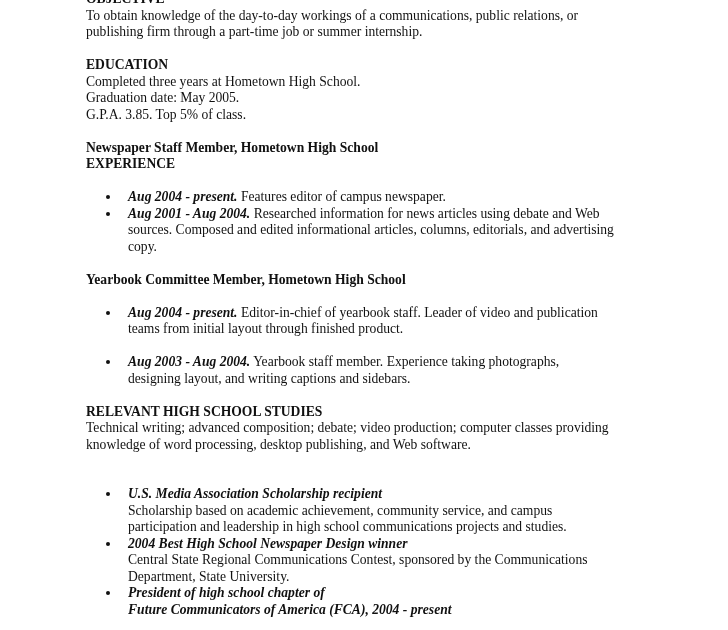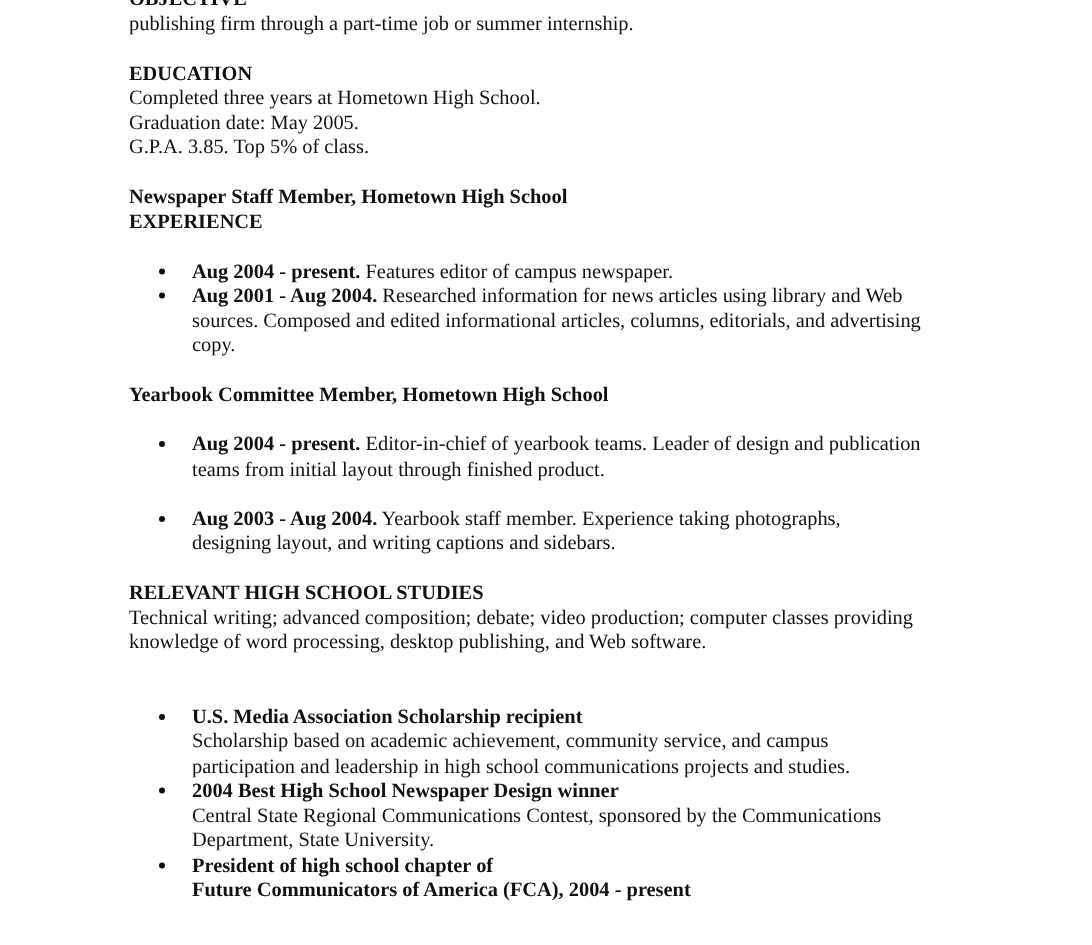--- a/index.html
+++ b/index.html
@@ -42,29 +42,30 @@
     }
     ul.bullets li .dot {
       position: absolute;
       left: 20px;
       top: 6px;
       width: 4px;
       height: 4px;
       background: #111;
       border-radius: 50%;
     }
-    .b { font-weight: bold; }
+    .b { font-weight: bold; font-style: italic; }
   </style>
 </head>
 <body>
 
 <div class="page">
 
   <div class="section">
     <div class="heading">OBJECTIVE</div>
+    <div class="line">To obtain knowledge of the day-to-day workings of a communications, public relations, or</div>
     <div class="line">publishing firm through a part-time job or summer internship.</div>
   </div>
   <div class="gap"></div>
 
   <div class="section">
     <div class="heading">EDUCATION</div>
     <div class="line">Completed three years at Hometown High School.</div>
     <div class="line">Graduation date: May 2005.</div>
     <div class="line">G.P.A. 3.85. Top 5% of class.</div>
   </div>
@@ -74,32 +75,32 @@
     <div class="heading">Newspaper Staff Member, Hometown High School</div>
     <div class="heading">EXPERIENCE</div>
     <div class="gap"></div>
     <ul class="bullets">
       <li>
         <span class="dot"></span>
         <span class="b">Aug 2004 - present.</span><span> Features editor of campus newspaper.</span>
       </li>
       <li>
         <span class="dot"></span>
-        <span class="b">Aug 2001 - Aug 2004.</span><span> Researched information for news articles using library and Web</span><br>
+        <span class="b">Aug 2001 - Aug 2004.</span><span> Researched information for news articles using debate and Web</span><br>
         <span>sources. Composed and edited informational articles, columns, editorials, and advertising</span><br>
         <span>copy.</span>
       </li>
     </ul>
     <div class="gap"></div>
     <div class="heading">Yearbook Committee Member, Hometown High School</div>
     <div class="gap"></div>
     <ul class="bullets">
       <li>
         <span class="dot"></span>
-        <span class="b">Aug 2004 - present.</span><span> Editor-in-chief of yearbook teams. Leader of design and publication</span><br>
+        <span class="b">Aug 2004 - present.</span><span> Editor-in-chief of yearbook staff. Leader of video and publication</span><br>
         <span>teams from initial layout through finished product.</span>
       </li>
     </ul>
     <div class="gap"></div>
     <ul class="bullets">
       <li>
         <span class="dot"></span>
         <span class="b">Aug 2003 - Aug 2004.</span><span> Yearbook staff member. Experience taking photographs,</span><br>
         <span>designing layout, and writing captions and sidebars.</span>
       </li>

